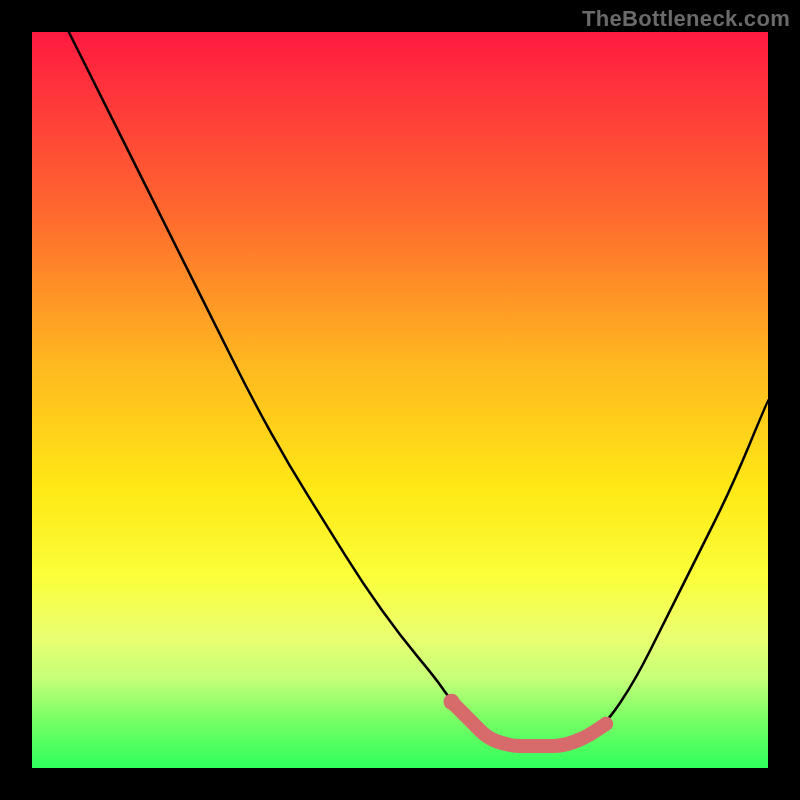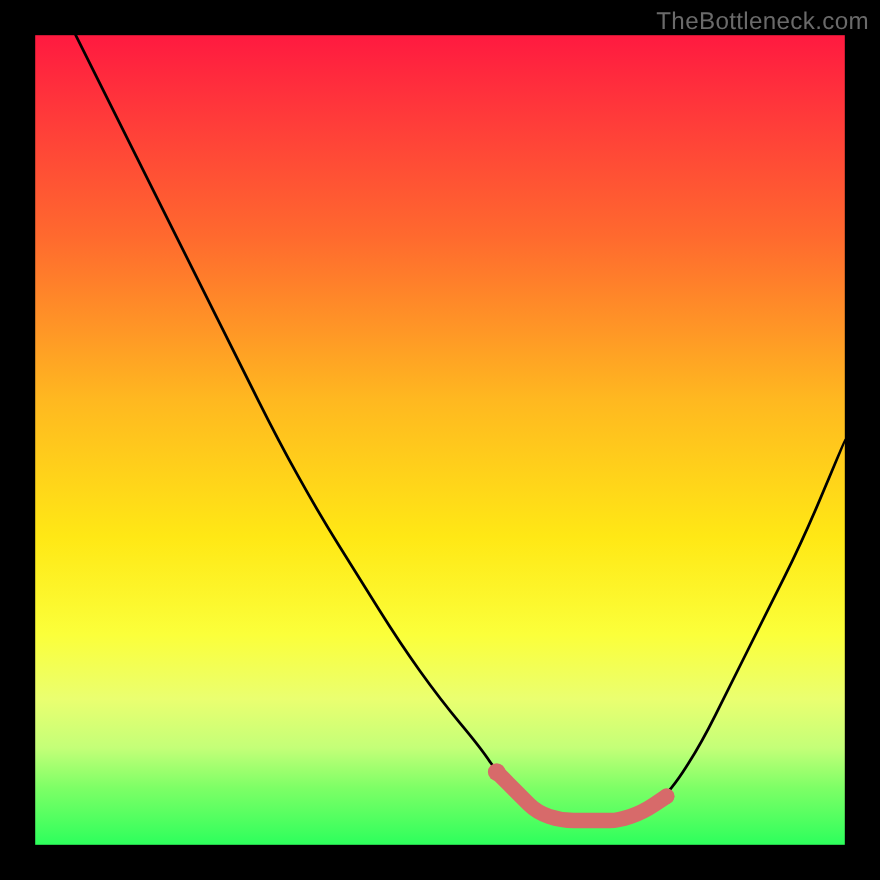--- a/index.html
+++ b/index.html
@@ -38,20 +38,21 @@
     );
   }
   .watermark {
     position: absolute;
     top: 6px;
     right: 10px;
     color: #6a6a6a;
     font-size: 22px;
     letter-spacing: 0.3px;
     user-select: none;
+    font-weight: bold;
   }
   svg.curve-layer {
     position: absolute;
     left: 0;
     top: 0;
     width: 736px;
     height: 736px;
     overflow: visible;
   }
 </style>

